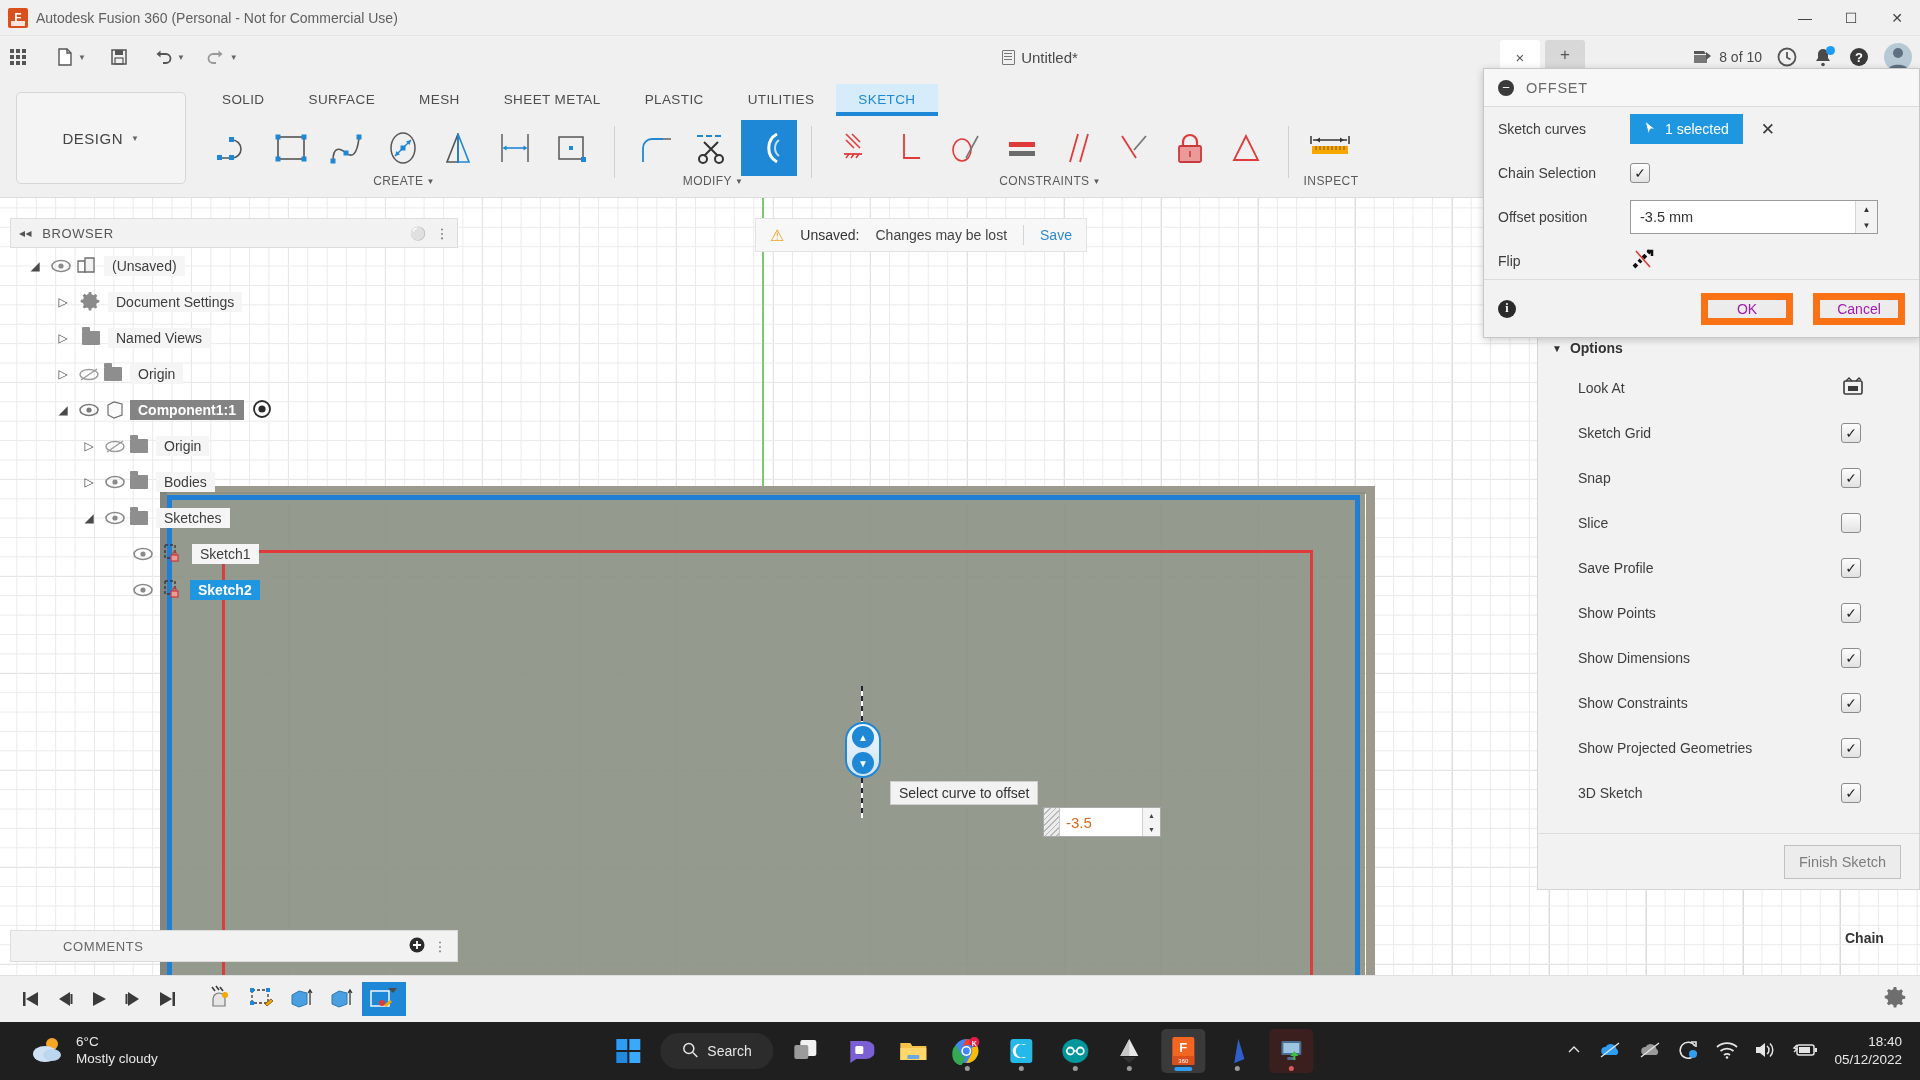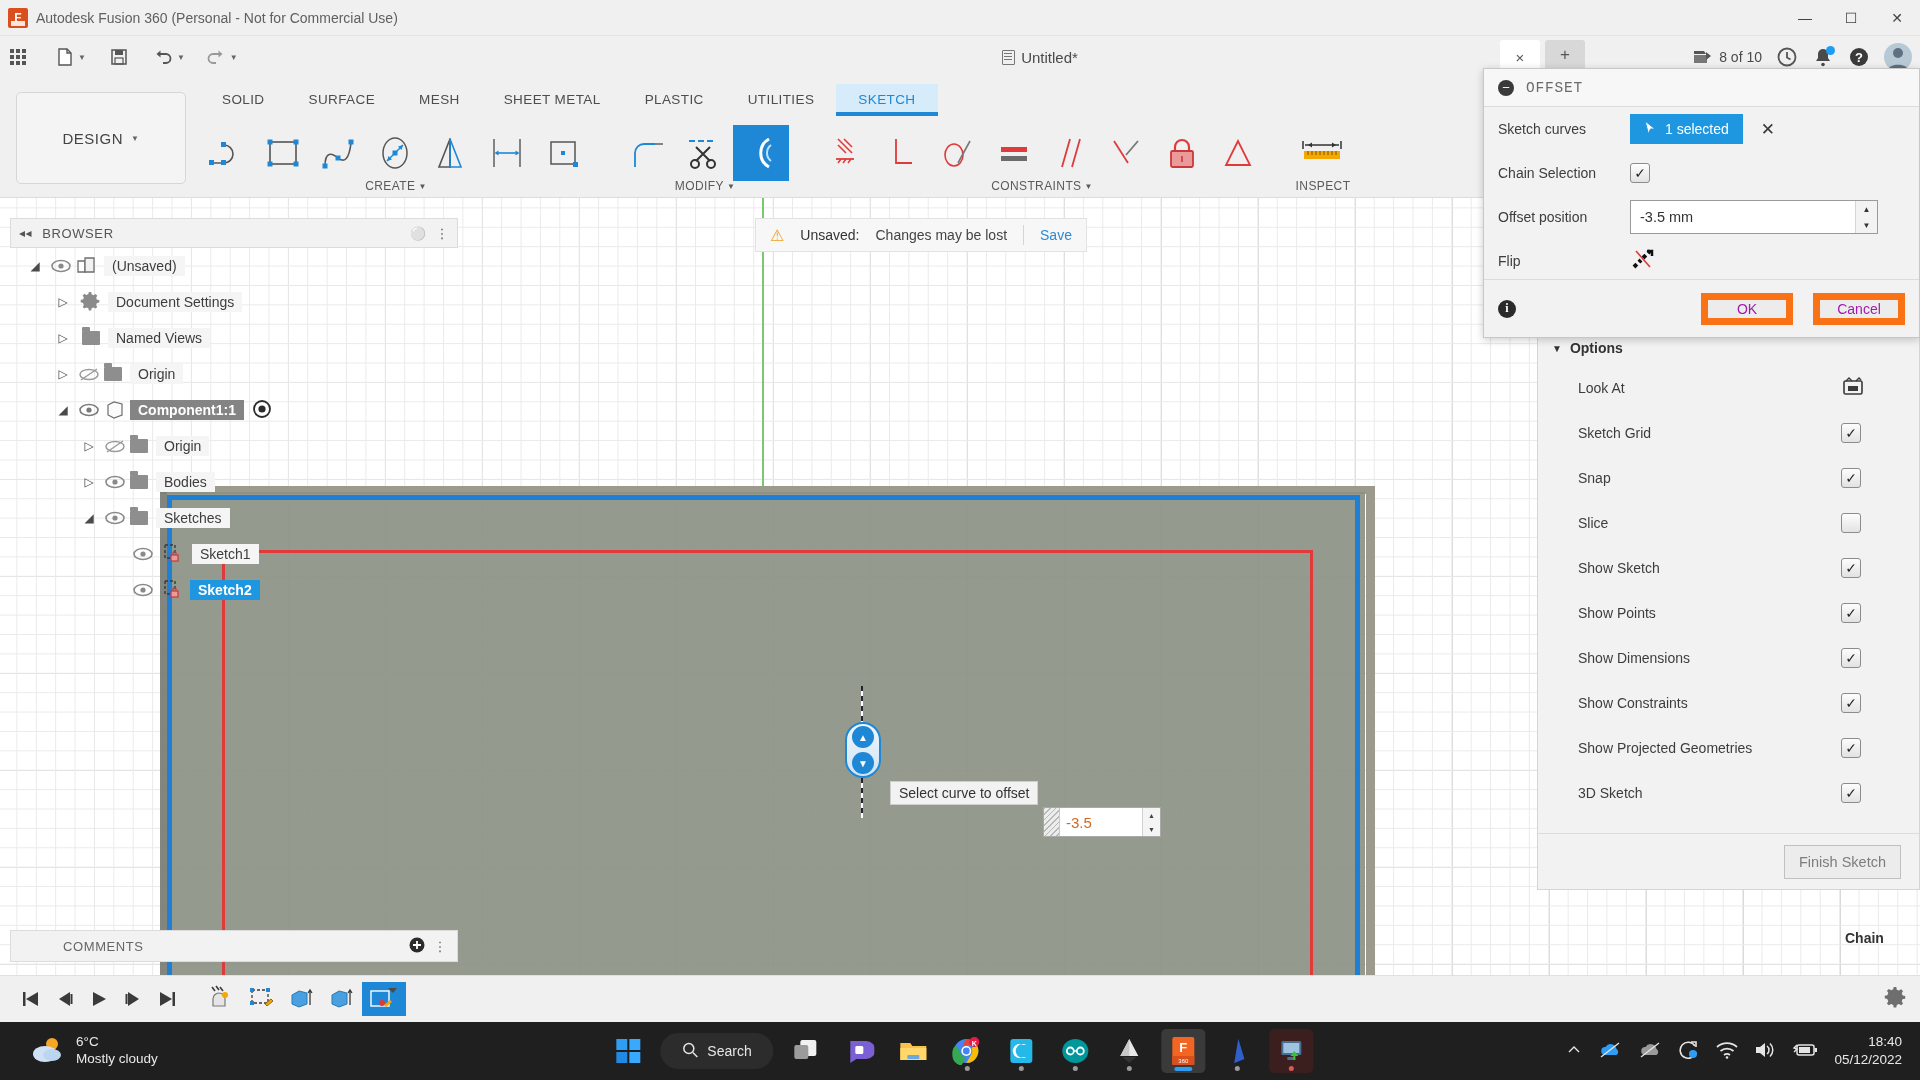--- a/index.html
+++ b/index.html
@@ -87,21 +87,21 @@
   }
   #tabs { position:absolute; left:200px; top:6px; height:34px; display:flex; align-items:flex-start; }
   .rtab {
     font-size:13.5px; color:#4d4d4d; padding:8px 22px 6px 22px; letter-spacing:.4px;
     position:relative; white-space:nowrap;
   }
   .rtab.active { background:#d6ecfa; color:#1e88d6; }
   .rtab.active::after {
     content:""; position:absolute; left:0; right:0; bottom:-3px; height:4px; background:#1e88d6;
   }
-  #ribbon-groups { position:absolute; left:194px; top:42px; right:0; height:78px; display:flex;align-items:center; }
+  #ribbon-groups { position:absolute; left:202px; top:42px; right:0; height:78px; display:flex; }
   .rgroup { display:flex; flex-direction:column; align-items:center; position:relative; padding:0 6px; }
   .rgroup .rg-icons { display:flex; align-items:flex-start; height:56px; }
   .rgroup .rg-label {
     font-size:12px; color:#5a5a5a; letter-spacing:.4px; margin-top:-2px;
     display:flex; align-items:center; gap:3px;
   }
   .rbtn {
     width:56px; height:56px; display:flex; align-items:center; justify-content:center;
     position:relative;
   }
@@ -220,21 +220,21 @@
     z-index:40;
   }
   #offset-title {
     height:38px; display:flex; align-items:center; gap:12px; padding:0 14px;
     border-bottom:1px solid #dcdcdc; background:#f7f7f7;
   }
   #offset-title .minus {
     width:16px; height:16px; border-radius:50%; background:#3a3a3a; color:#fff;
     display:flex; align-items:center; justify-content:center; font-size:13px; line-height:0;
   }
-  #offset-title .ttl { color:#6b6b6b; font-size:14.5px; letter-spacing:.8px;font-family:Liberation Mono, monospace; }
+  #offset-title .ttl { color:#6b6b6b; font-size:14.5px; letter-spacing:.8px; }
   .od-row { display:flex; align-items:center; height:44px; padding:0 14px; }
   .od-label { width:132px; font-size:14px; color:#3d3d3d; }
   #sel-chip {
     background:#1e96e0; color:#fff; height:30px; display:flex; align-items:center;
     gap:8px; padding:0 14px; font-size:14px;
   }
   .x-btn { margin-left:18px; font-size:17px; color:#3a3a3a; }
   .cbx {
     width:20px; height:20px; border:1px solid #8c8c8c; border-radius:3px;
     background:linear-gradient(#fdfdfd,#e2e2e2);
@@ -911,21 +911,21 @@
         <span class="cbx">✓</span>
       </span>
   </div>
   <div class="sp-row">
     <span class="sp-label">Slice</span>
     <span class="sp-ctrl">
         <span class="cbx"></span>
       </span>
   </div>
   <div class="sp-row">
-    <span class="sp-label">Show Sketch</span>
+    <span class="sp-label">Save Profile</span>
     <span class="sp-ctrl">
         <span class="cbx">✓</span>
       </span>
   </div>
   <div class="sp-row">
     <span class="sp-label">Show Points</span>
     <span class="sp-ctrl">
         <span class="cbx">✓</span>
       </span>
   </div>

